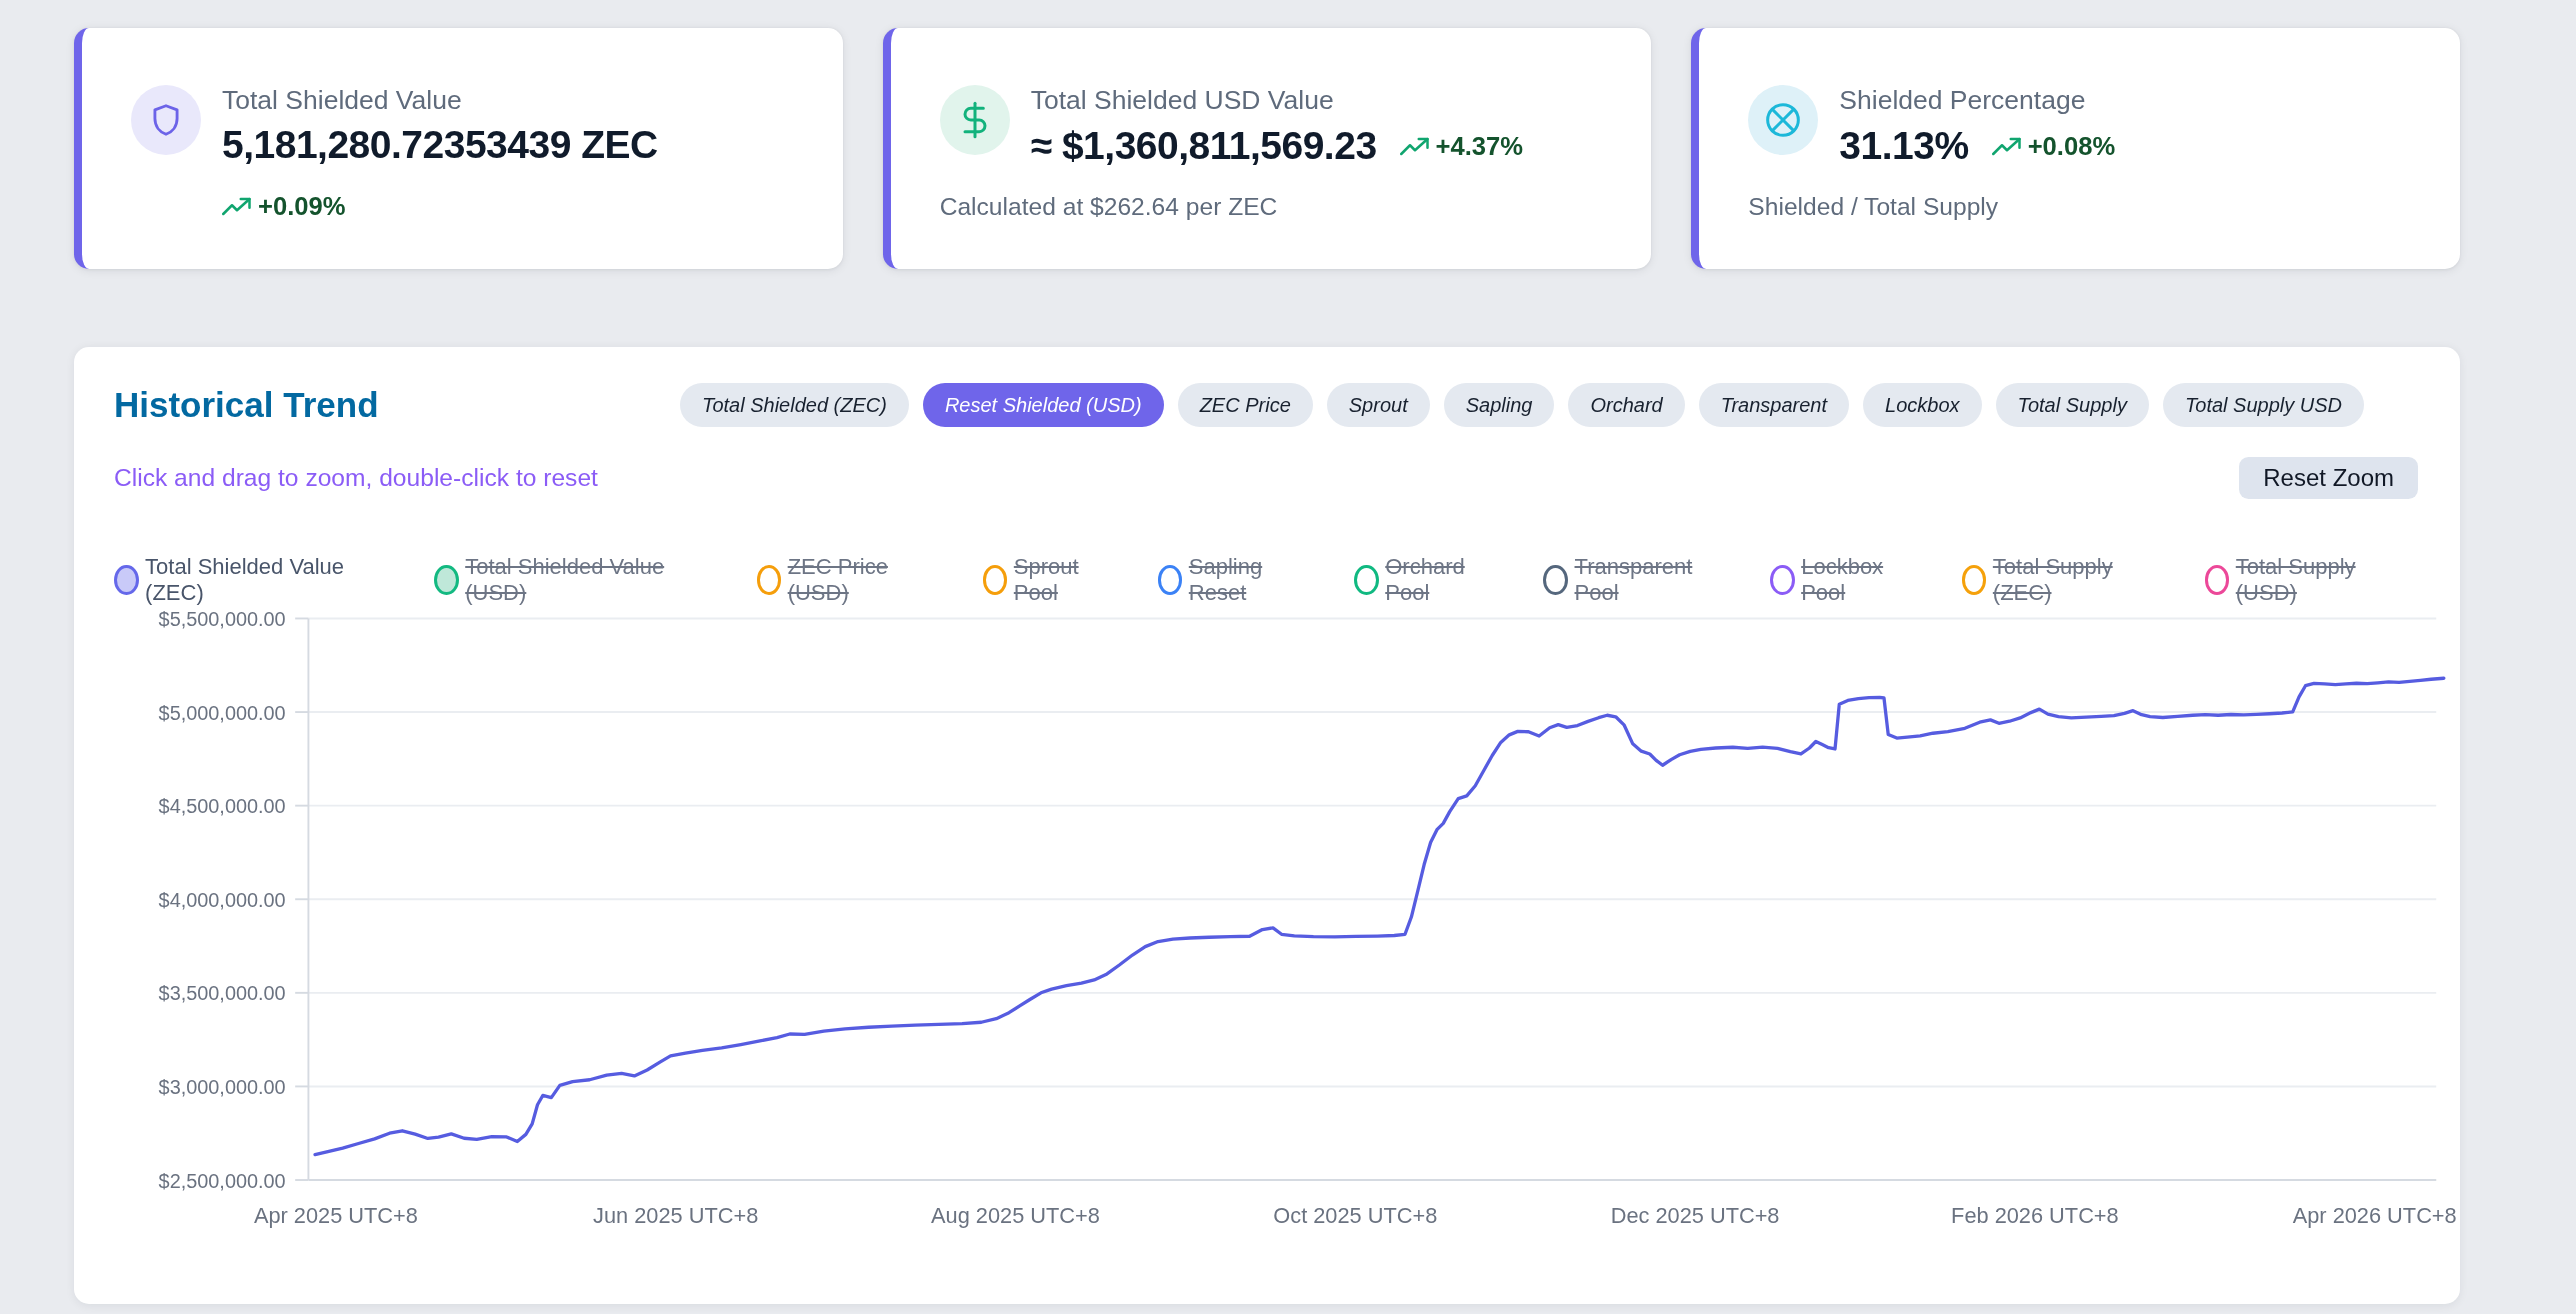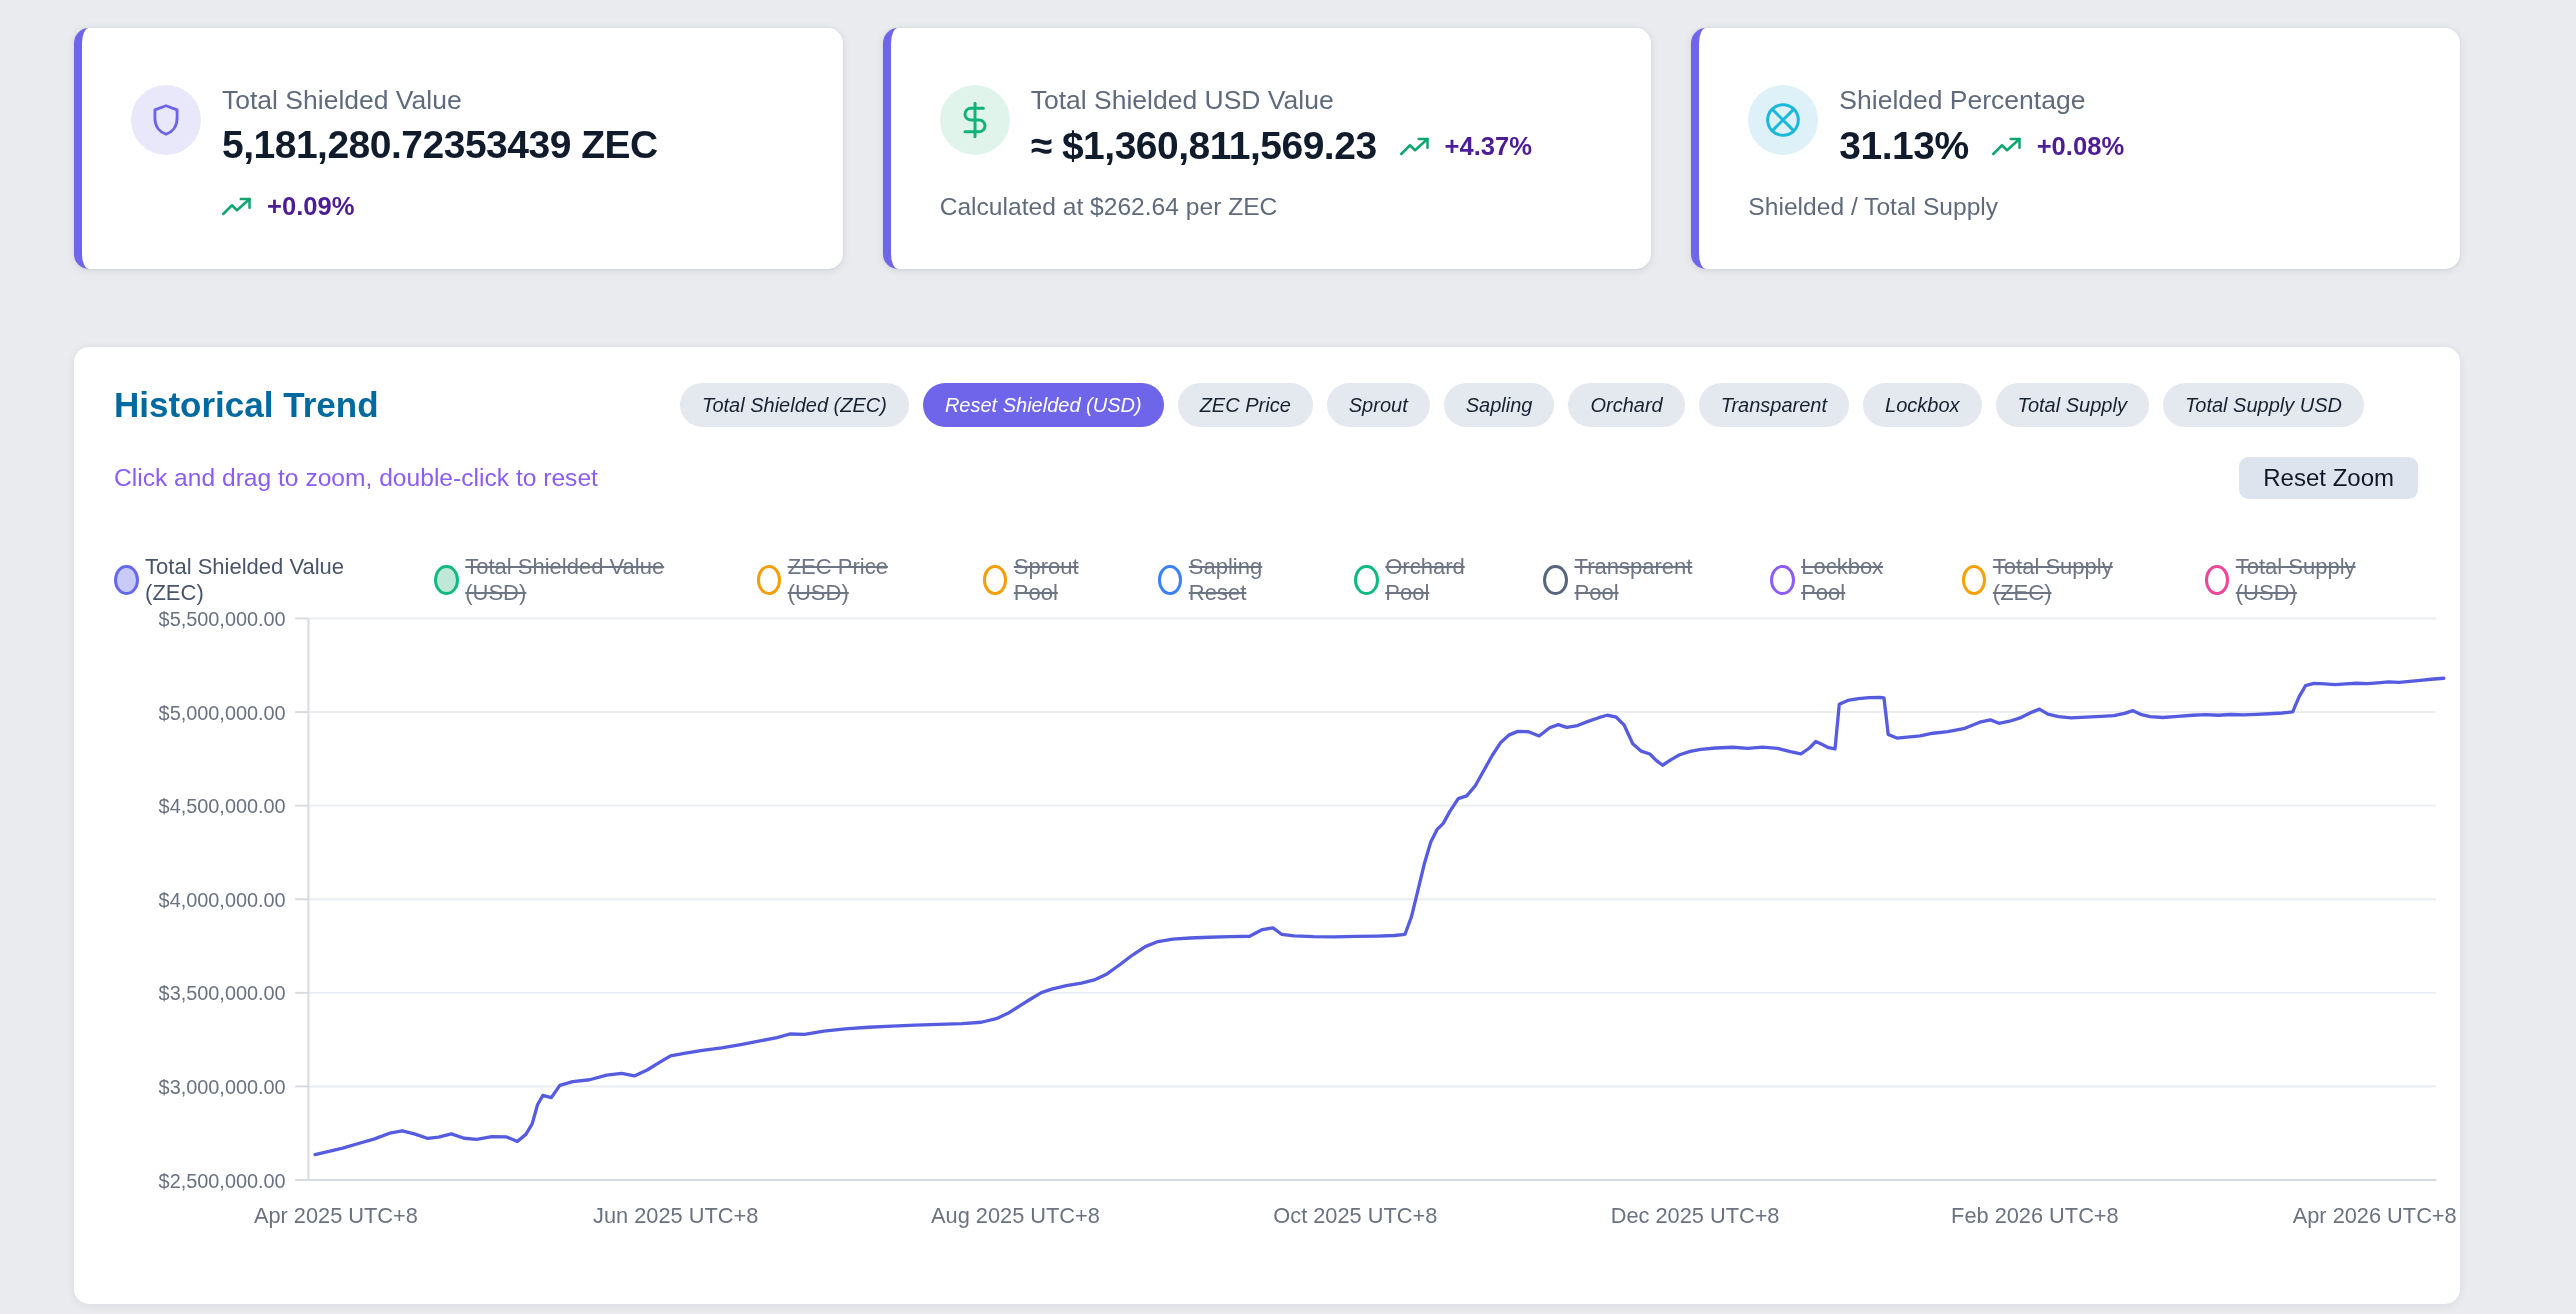--- a/index.html
+++ b/index.html
@@ -25,21 +25,21 @@
     width:70px;height:70px;border-radius:50%;flex:0 0 70px;
     display:flex;align-items:center;justify-content:center;margin-right:21px;
   }
   .icon-indigo{background:#e9e8fb;}
   .icon-green{background:#e1f4ec;}
   .icon-cyan{background:#def1f8;}
   .card-col{display:flex;flex-direction:column;}
   .card-title{font-size:26.5px;color:#5f6b7c;margin-bottom:7.6px;}
   .card-value-row{display:flex;align-items:center;gap:23px;}
   .card-value{font-size:39px;font-weight:bold;color:#101b2b;letter-spacing:-0.5px;}
-  .trend{display:flex;align-items:center;gap:15px;color:#4c1d95;font-weight:bold;font-size:25.6px;}
+  .trend{display:flex;align-items:center;gap:6px;color:#14532d;font-weight:bold;font-size:25.6px;}
   .trend-lg{margin-top:25px;margin-left:91px;}
   .card-sub{font-size:24.6px;color:#5f6b7c;margin-top:24.6px;}
 
   
   .panel{
     margin-top:78px;height:957px;box-sizing:border-box;background:#ffffff;
     border-radius:15px;box-shadow:0 1.9px 9.5px rgba(15,23,42,.07);
     padding:36px 42px 0 40px;
   }
   .panel-header{display:flex;align-items:flex-start;}

